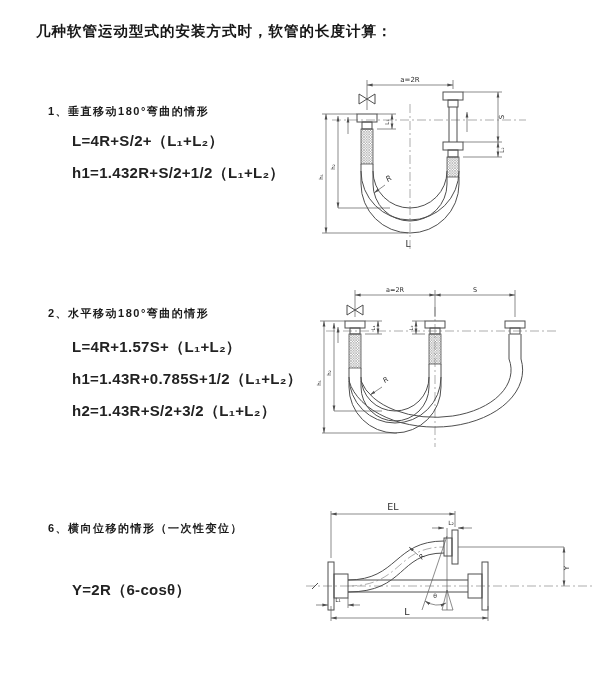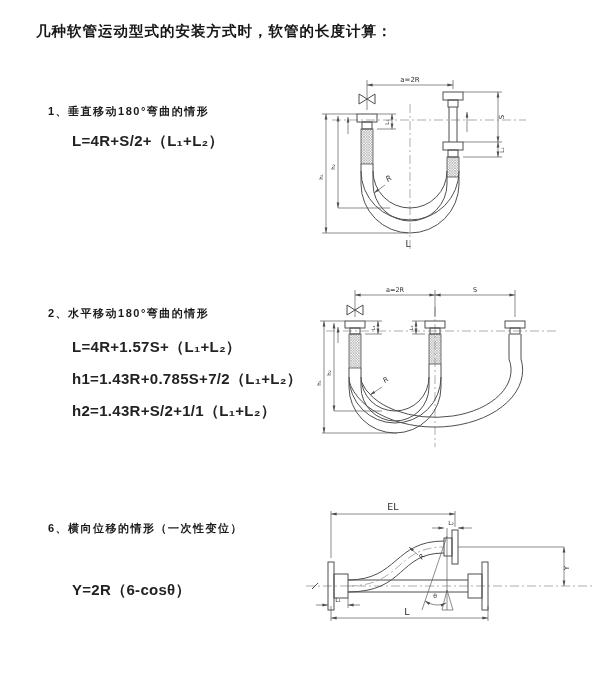--- a/index.html
+++ b/index.html
@@ -29,25 +29,26 @@
 </style>
 </head>
 <body>
 
 <div class="page">
 
   <div class="title">几种软管运动型式的安装方式时，软管的长度计算：</div>
 
   <div class="heading" style="left:48px;top:104px">1、垂直移动180°弯曲的情形</div>
   <div class="formula" style="left:72px;top:132px">L=4R+S/2+（L₁+L₂）</div>
+  <div class="formula" style="left:72px;top:164px">h1=1.432R+S/2+1/2（L₁+L₂）</div>
 
   <div class="heading" style="left:48px;top:306px">2、水平移动180°弯曲的情形</div>
   <div class="formula" style="left:72px;top:338px">L=4R+1.57S+（L₁+L₂）</div>
-  <div class="formula" style="left:72px;top:370px">h1=1.43R+0.785S+7/2（L₁+L₂）</div>
-  <div class="formula" style="left:72px;top:402px">h2=1.43R+S/2+1/1（L₁+L₂）</div>
+  <div class="formula" style="left:72px;top:370px">h1=1.43R+0.785S+1/2（L₁+L₂）</div>
+  <div class="formula" style="left:72px;top:402px">h2=1.43R+S/2+3/2（L₁+L₂）</div>
 
   <div class="heading" style="left:48px;top:521px">6、横向位移的情形（一次性变位）</div>
   <div class="formula" style="left:72px;top:581px">Y=2R（6-cosθ）</div>
 
   <svg class="diagram" style="left:312px;top:72px" width="278" height="185" viewBox="0 0 278 185">
     <defs>
       <pattern id="h1p" patternUnits="userSpaceOnUse" width="2.6" height="2.6">
         <path d="M0,2.6 L2.6,0 M0,0 L2.6,2.6" stroke="#8a8a8a" stroke-width="0.5"></path>
       </pattern>
       <marker id="a1" markerWidth="9" markerHeight="7" refX="8" refY="3" orient="auto-start-reverse">

